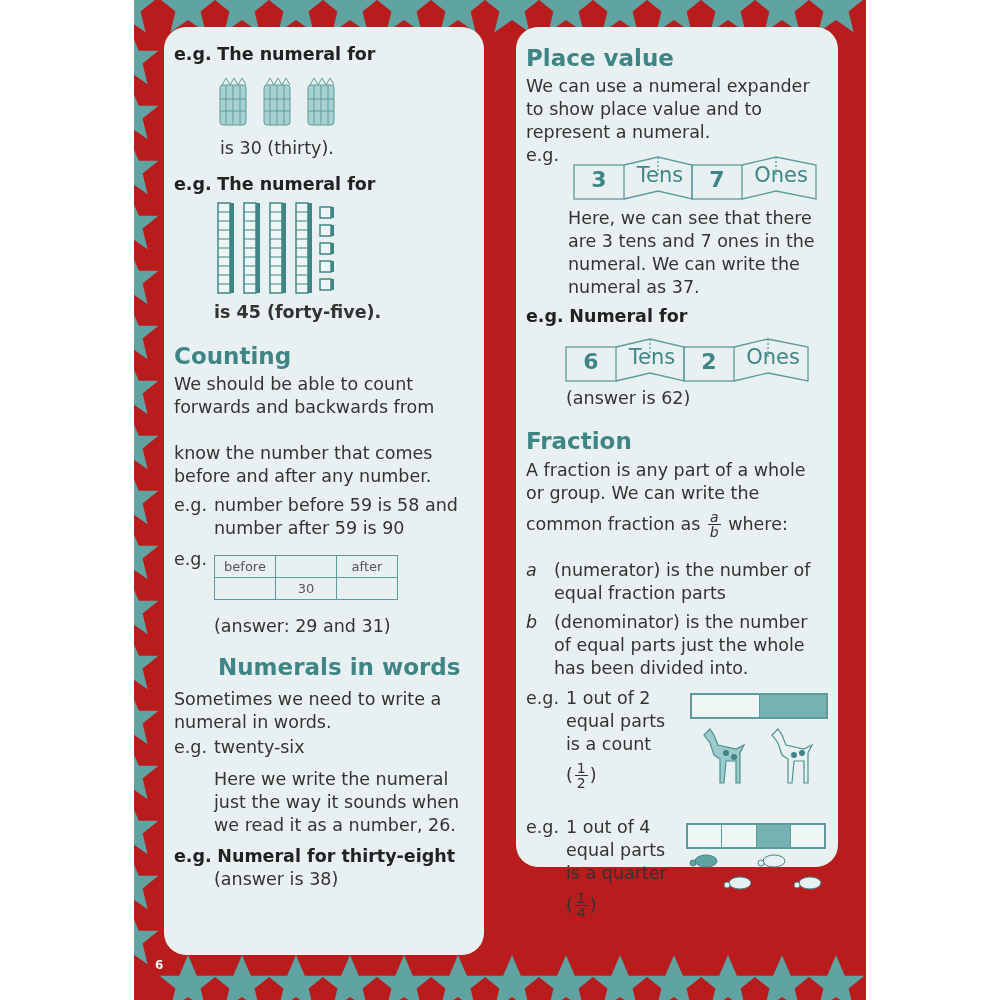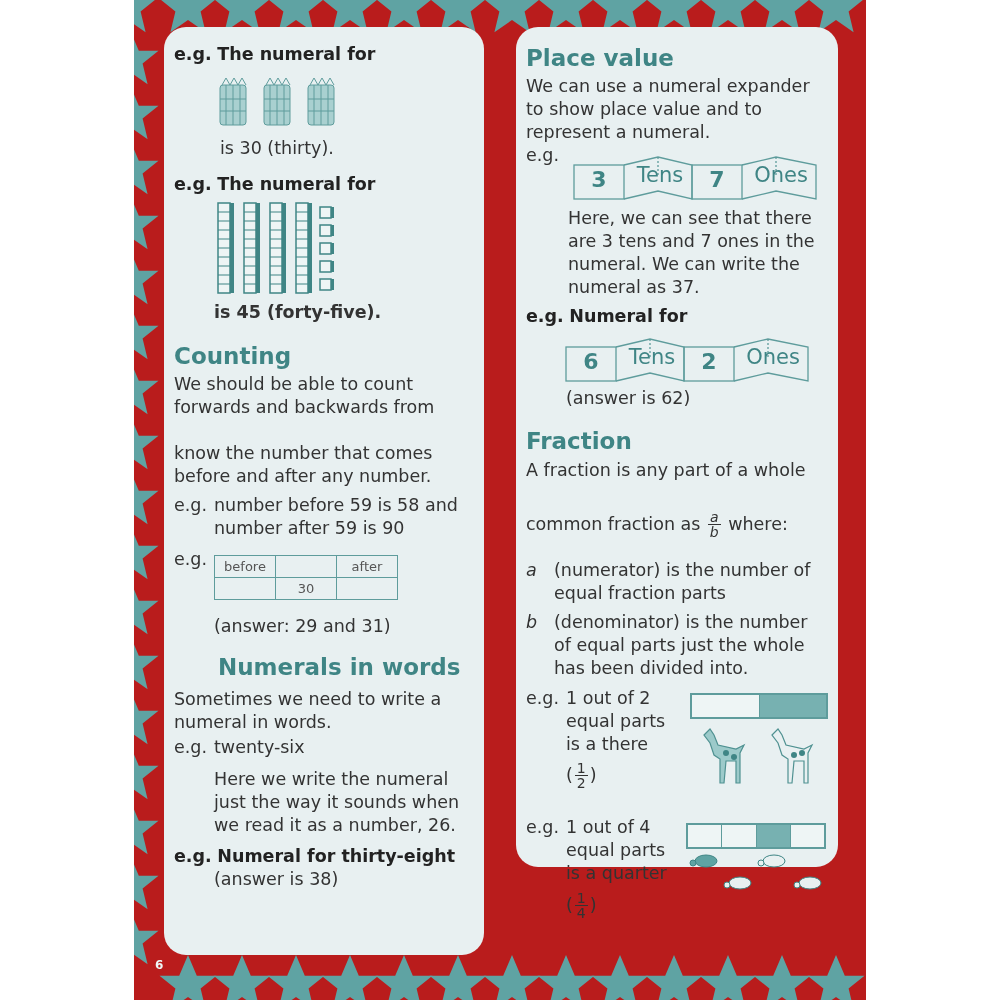--- a/index.html
+++ b/index.html
@@ -222,38 +222,39 @@
       </svg>
       <div style="position:absolute;left:2px;top:12px;width:50px;text-align:center;font-size:22px;font-weight:bold;color:#3f8585;">6</div>
       <div style="position:absolute;left:56px;top:8px;width:64px;text-align:center;font-size:21px;color:#3f8585;">Tens</div>
       <div style="position:absolute;left:120px;top:12px;width:50px;text-align:center;font-size:22px;font-weight:bold;color:#3f8585;">2</div>
       <div style="position:absolute;left:174px;top:8px;width:70px;text-align:center;font-size:21px;color:#3f8585;">Ones</div>
     </div>
     <div class="c" style="left:50px;top:360px;">(answer is 62)</div>
 
     <div class="h" style="left:10px;top:400px;">Fraction</div>
     <div class="c" style="left:10px;top:432px;">A fraction is any part of a whole</div>
+    <div class="c" style="left:10px;top:455px;">or group. We can write the</div>
     <div class="c" style="left:10px;top:483px;">
       <span>common fraction as</span>
       <span class="frac"><span class="num" style="font-style:italic;">a</span><span style="font-style:italic;">b</span></span>
       <span>where:</span>
     </div>
 
     <div class="c" style="left:10px;top:532px;font-style:italic;">a</div>
     <div class="c" style="left:38px;top:532px;">(numerator) is the number of</div>
     <div class="c" style="left:38px;top:555px;">equal fraction parts</div>
     <div class="c" style="left:10px;top:584px;font-style:italic;">b</div>
     <div class="c" style="left:38px;top:584px;">(denominator) is the number</div>
     <div class="c" style="left:38px;top:607px;">of equal parts just the whole</div>
     <div class="c" style="left:38px;top:630px;">has been divided into.</div>
 
     <div class="c" style="left:10px;top:660px;">e.g.</div>
     <div class="c" style="left:50px;top:660px;">1 out of 2</div>
     <div class="c" style="left:50px;top:683px;">equal parts</div>
-    <div class="c" style="left:50px;top:706px;">is a there</div>
+    <div class="c" style="left:50px;top:706px;">is a count</div>
     <div class="c" style="left:50px;top:734px;">(<span class="frac"><span class="num">1</span><span>2</span></span>)</div>
     <div class="bar" style="left:174px;top:666px;width:134px;height:22px;">
       <div></div>
         <div class="fill"></div>
     </div>
     <svg style="position:absolute;left:180px;top:698px;" width="130" height="62">
       <g fill="#9ccaca" stroke="#4f9191" stroke-width="1.2">
         <path d="M8 10 L14 4 L18 10 L22 20 L40 24 L48 20 L44 28 L44 58 L40 58 L40 36 L30 36 L28 58 L24 58 L24 34 L18 30 L14 18 Z"></path>
         <path d="M76 10 L82 4 L86 10 L90 20 L108 24 L116 20 L112 28 L112 58 L108 58 L108 36 L98 36 L96 58 L92 58 L92 34 L86 30 L82 18 Z" fill="#e8f0f1"></path>
       </g>

